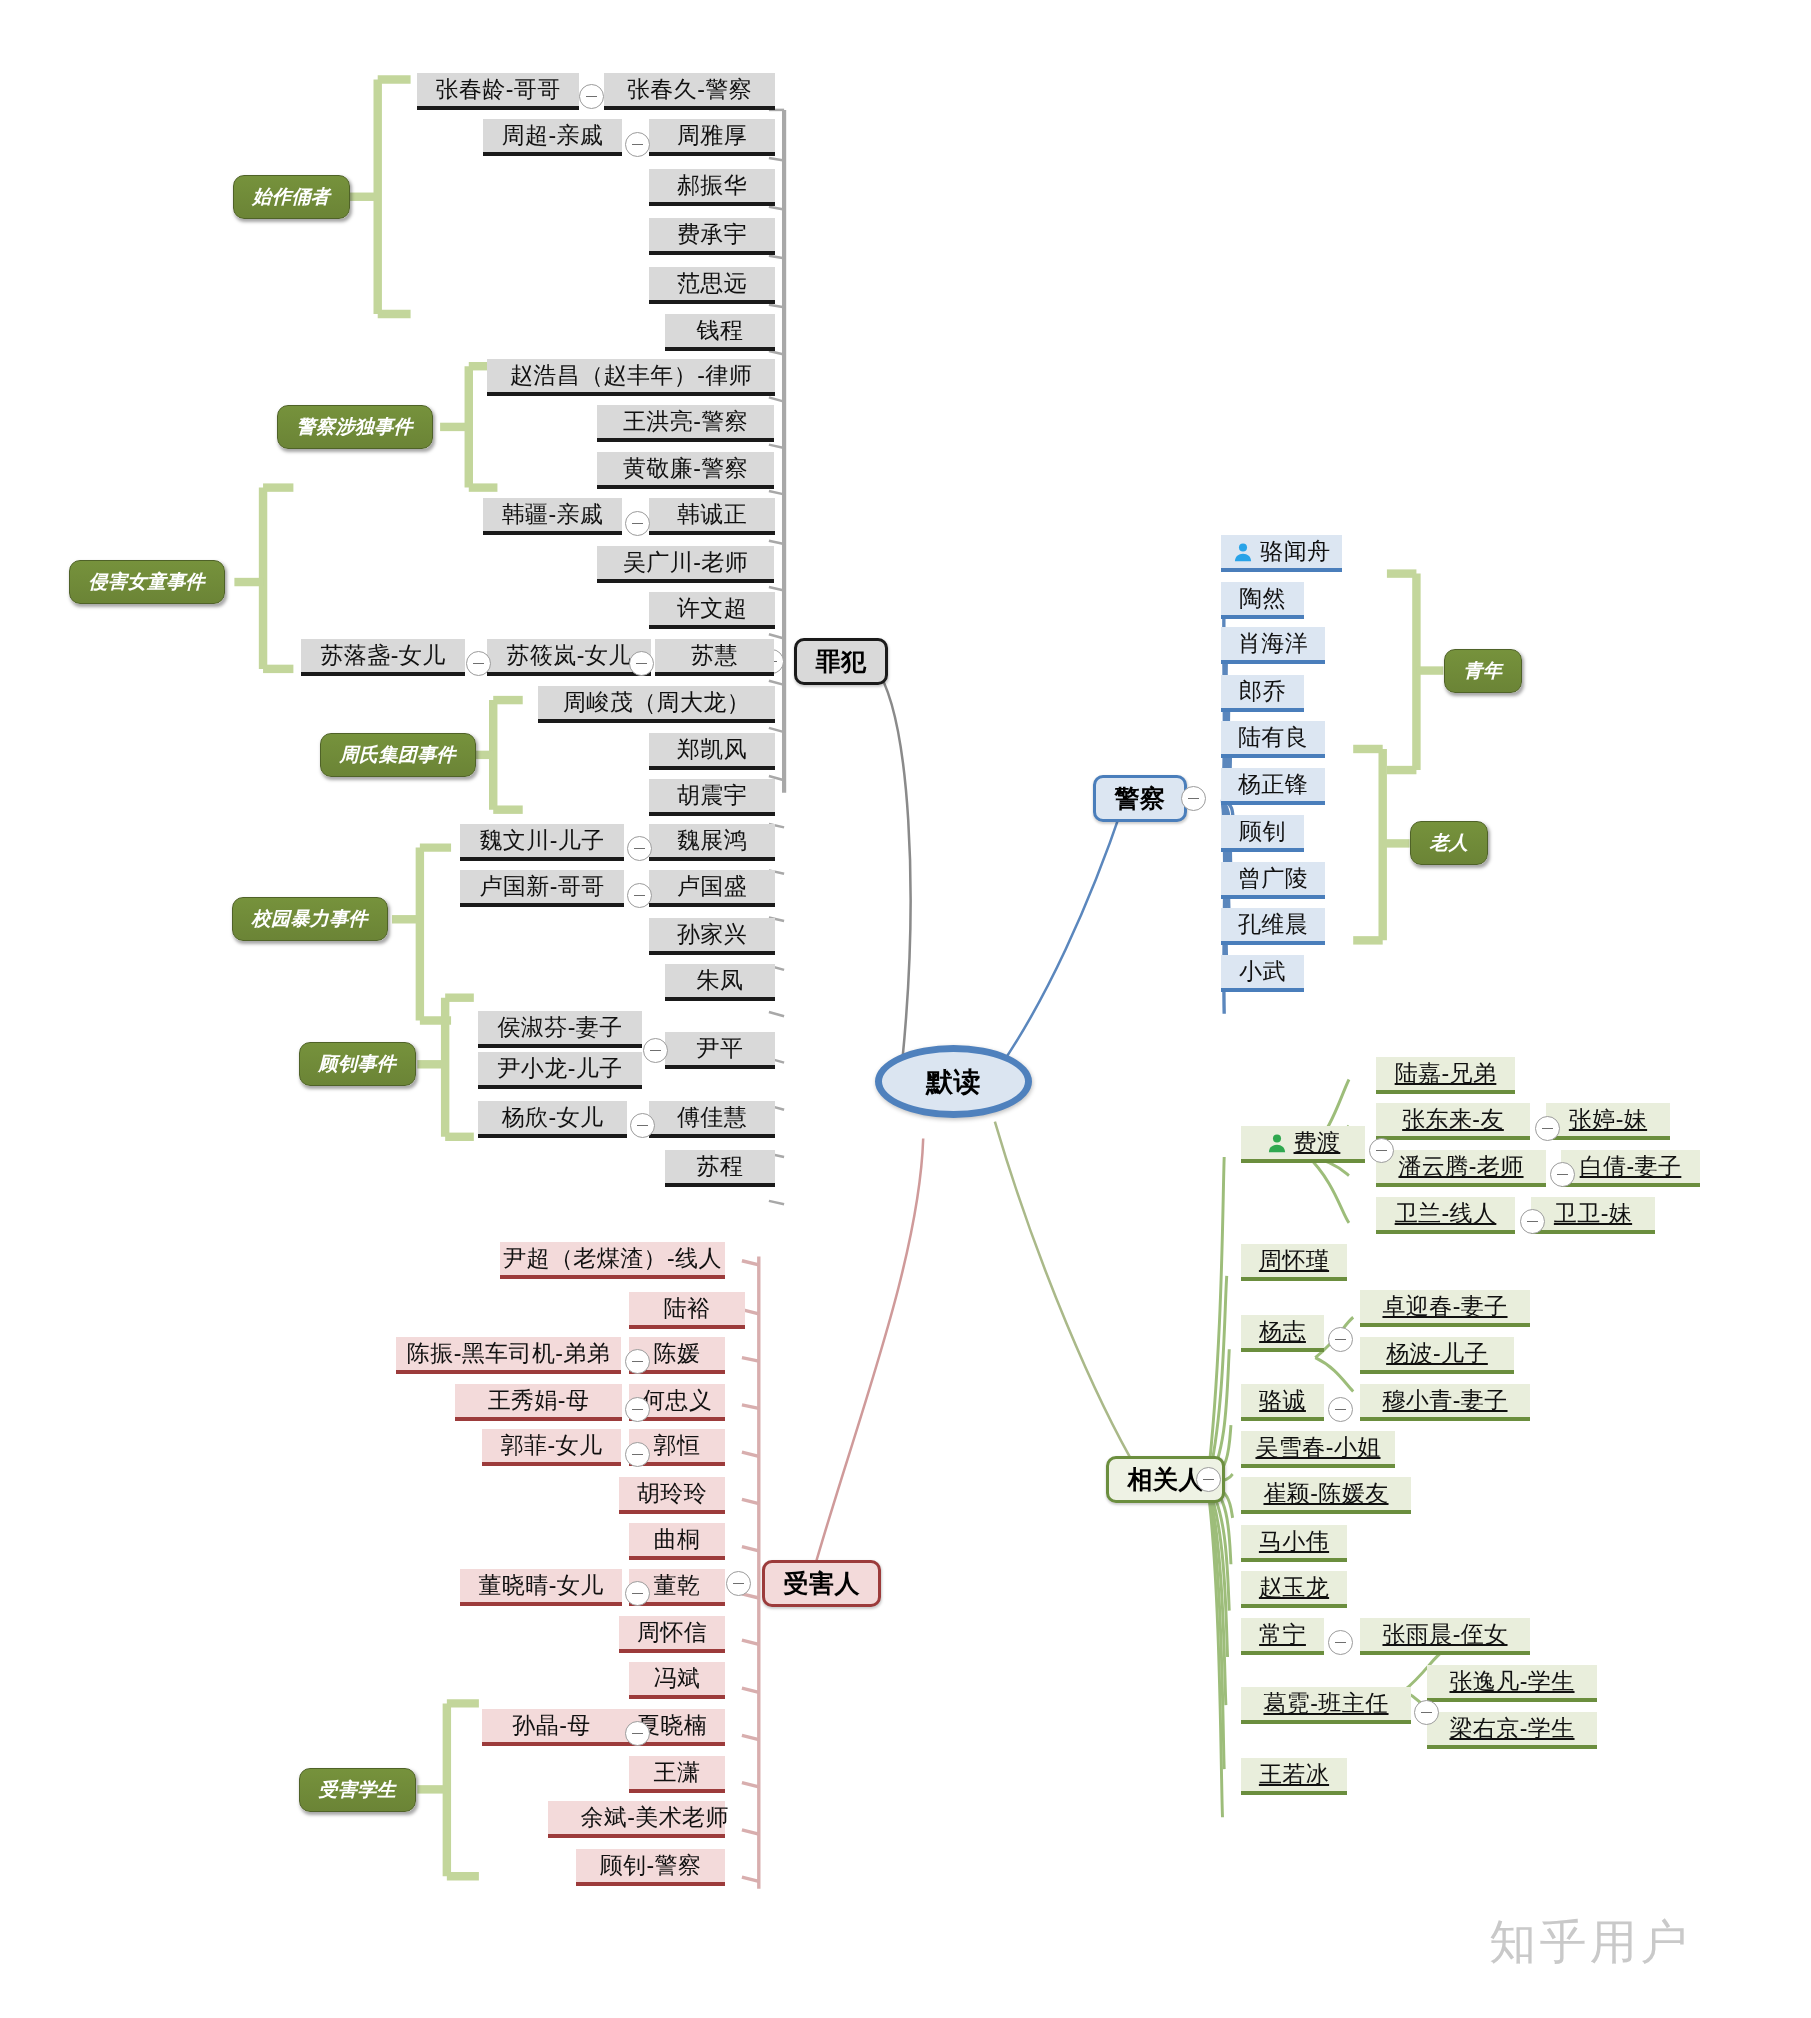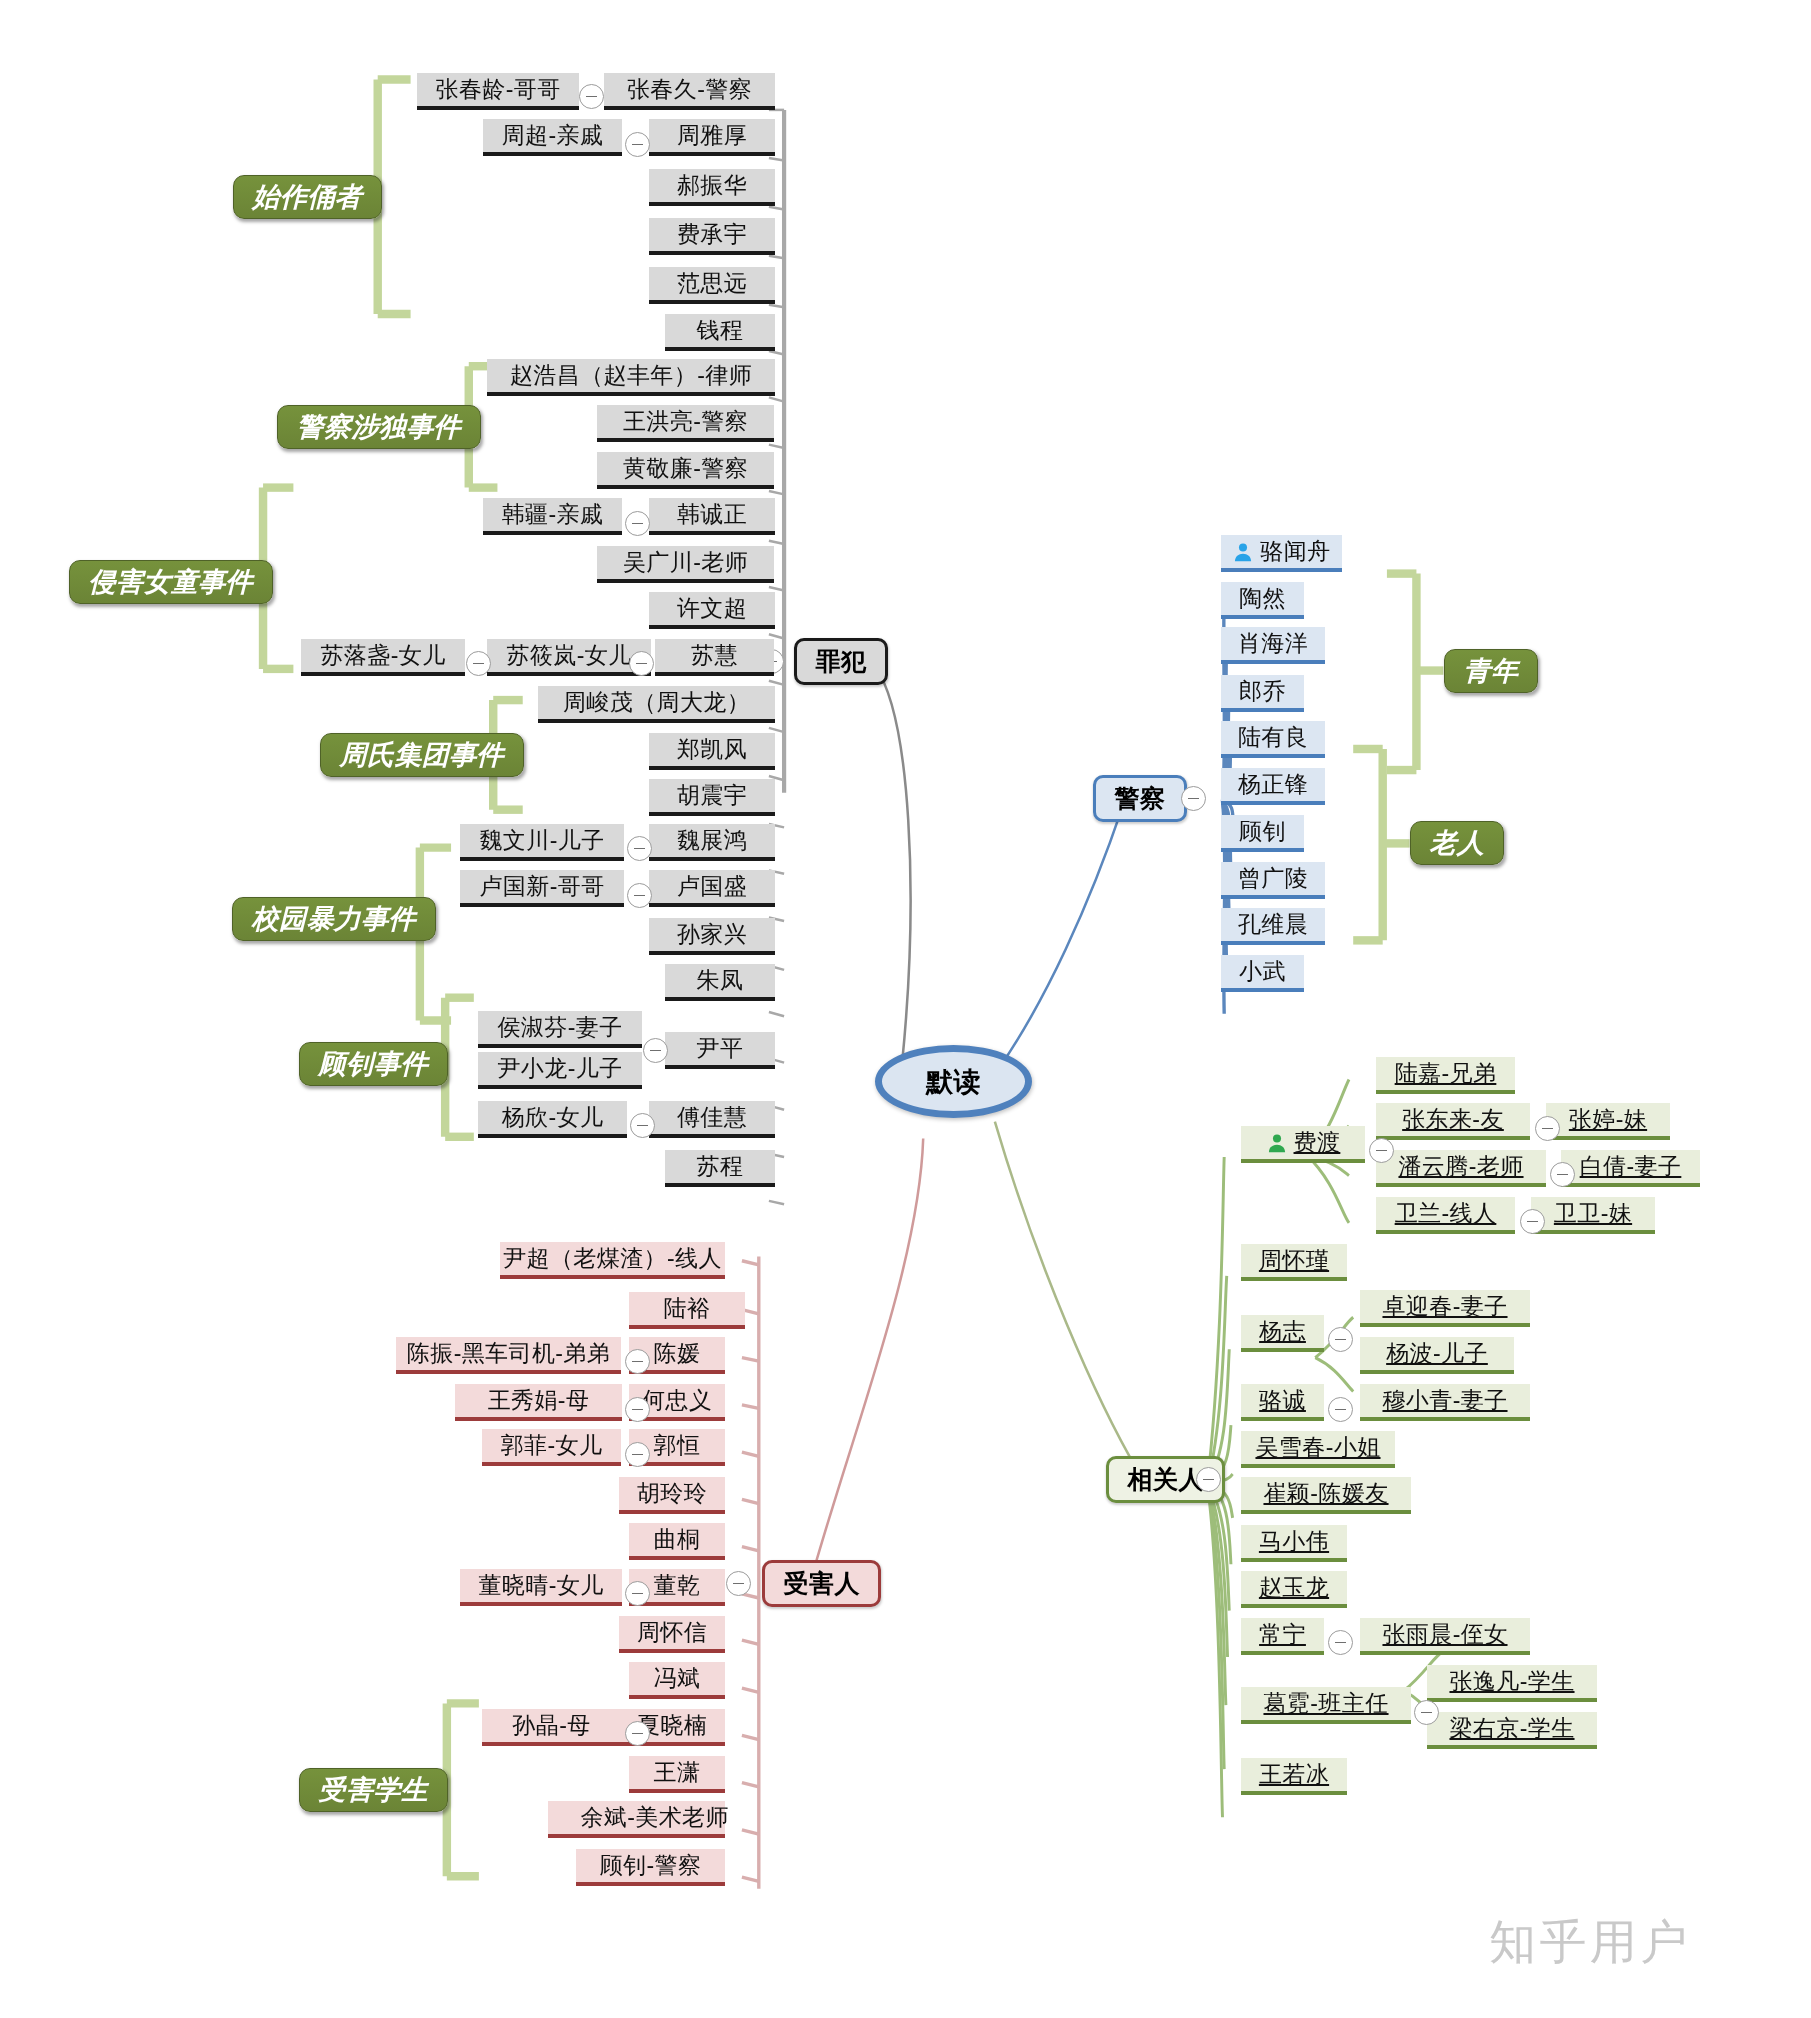--- a/index.html
+++ b/index.html
@@ -32,21 +32,21 @@
   .n-blue { background:#dce6f2; border-bottom:4.2px solid #4a7ebb; }
   
   .n-green{ background:#e9eedc; border-bottom:4.2px solid #6b8e3e;text-decoration:underline; }
 
   
   .n-cat {
     background:linear-gradient(#76923c,#6b8436);
     color:#ffffff; font-style:italic; font-weight:bold;
     border-radius:11px; border:1.7px solid #4f6228;
     box-shadow:1.7px 2.5px 3.4px rgba(0,0,0,.35);
-    font-size:27px; height:44px; padding:0 18.6px;
+    font-size:19px; height:44px; padding:0 18.6px;
   }
   
   .n-hub {
     border-radius:10px; font-weight:bold; font-size:25px; height:47px; padding:0 18.6px;
     box-shadow:0.8px 1.7px 2.5px rgba(0,0,0,.20);
   }
   .hub-crime { background:#d9d9d9; border:3.4px solid #1a1a1a; color:#000; }
   .hub-victim{ background:#f3dada; border:3.4px solid #9c3b3b; color:#000; }
   .hub-police{ background:#dce6f2; border:3.4px solid #4a7ebb; color:#000; }
   .hub-rel   { background:#eef2e4; border:3.4px solid #6b8e3e; color:#000; }

